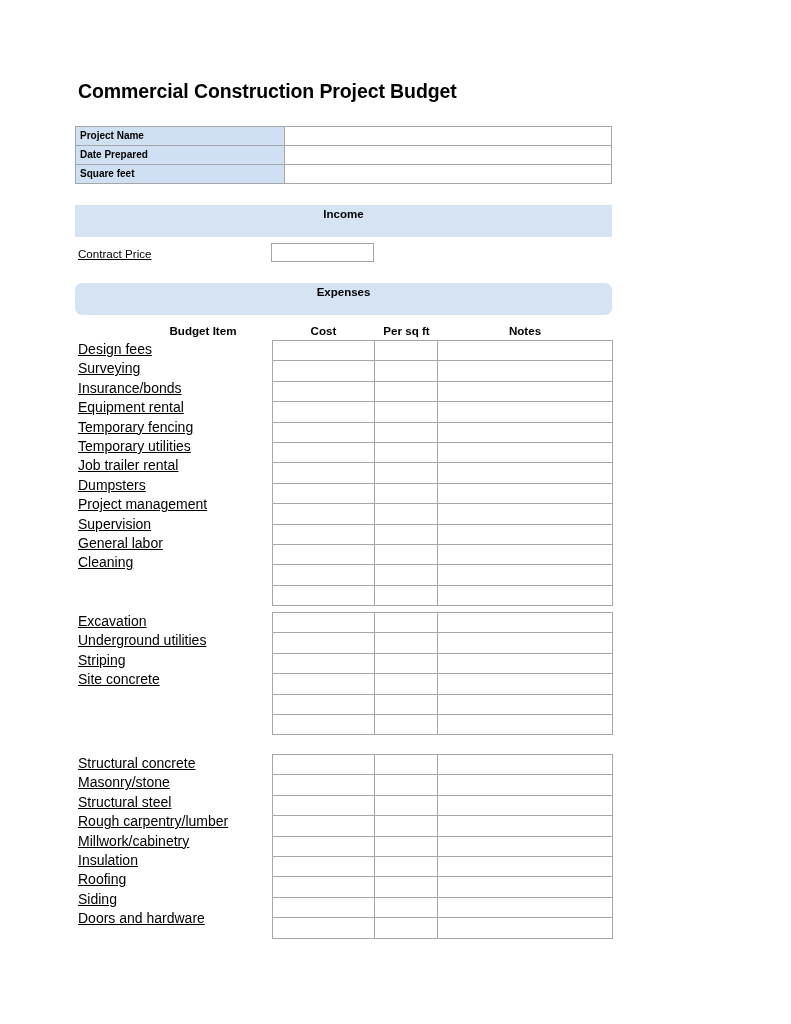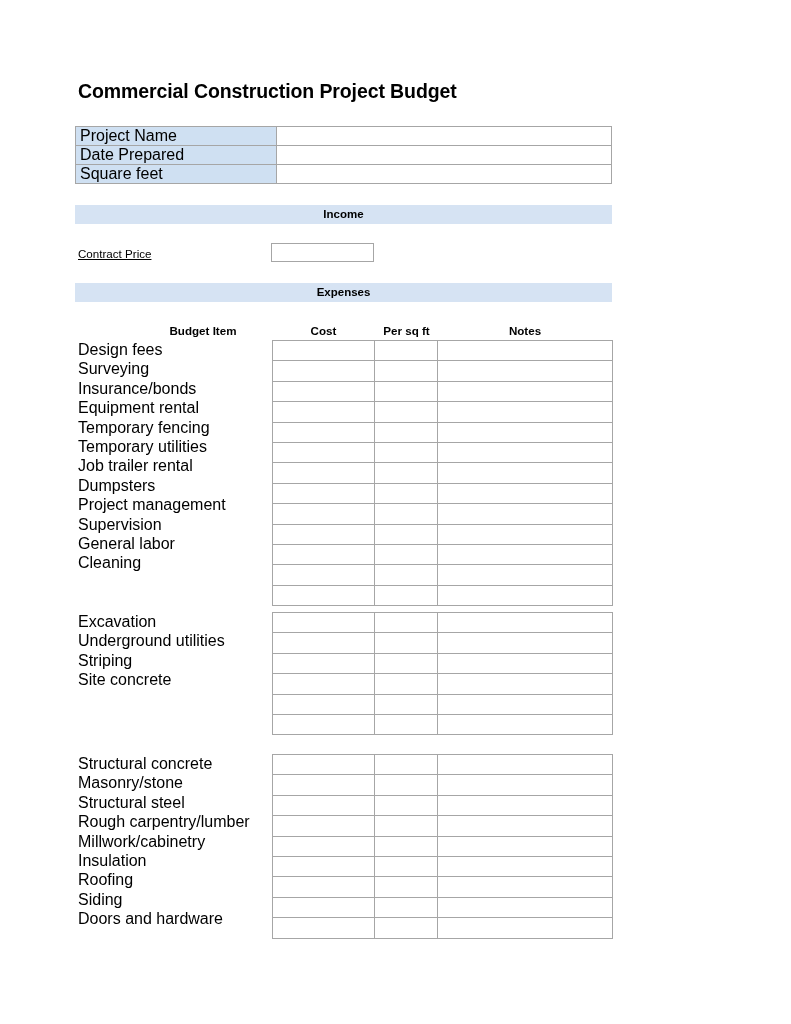--- a/index.html
+++ b/index.html
@@ -40,50 +40,51 @@
   .info-table {
     position: absolute;
     left: 75px;
     top: 126px;
     width: 537px;
     border-collapse: collapse;
     table-layout: fixed;
   }
   .info-table td {
     height: 18px;
-    padding: 0 0 0 4px;
-    font-size: 16px;
+    padding: 0 8px 0 4px;
+    font-size: 10px;
     border: 1px solid #a6a6a6;
     line-height: 18px;
     vertical-align: middle;
+    font-weight: bold;
   }
   .info-label {
     width: 196px;
     background: #cfe0f2;
     color: #000;
   }
   .info-value {
     background: #ffffff;
   }
 
   
   .banner {
     position: absolute;
     left: 75px;
     width: 537px;
-    height: 19px;
+    height: 32px;
     background: #d6e3f3;
     font-size: 11.5px;
     font-weight: bold;
     text-align: center;
     line-height: 19px;
     color: #000;
   }
   .banner-income { top: 205px; }
-  .banner-expenses { top: 283px; }
+  .banner-expenses { top: 283px; border-radius: 7px; }
 
   
   .contract-label {
     position: absolute;
     left: 78px;
     top: 246px;
     font-size: 11.6px;
     line-height: 16px;
     white-space: nowrap;
     text-decoration: underline;
@@ -128,23 +129,24 @@
   }
   .group .labels {
     position: absolute;
     left: 3px;
     top: 0;
     width: 190px;
   }
   .group .labels .item-label {
     height: 19.4px;
     line-height: 19.4px;
-    font-size: 16px;
+    font-size: 14px;
     white-space: nowrap;
     color: #000;
+    text-decoration: underline;
   }
   .group table.grid {
     position: absolute;
     left: 197px;
     top: 0;
     width: 340px;
     border-collapse: collapse;
     table-layout: fixed;
   }
   .group table.grid td {

